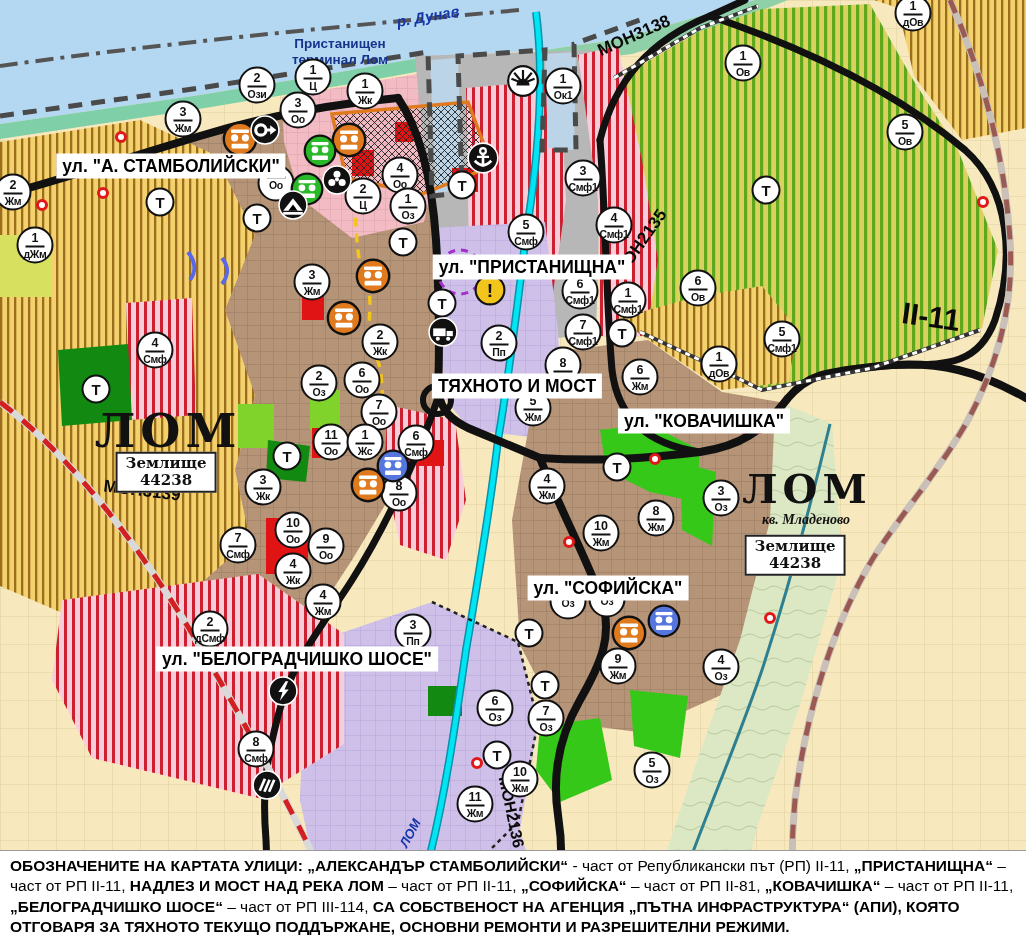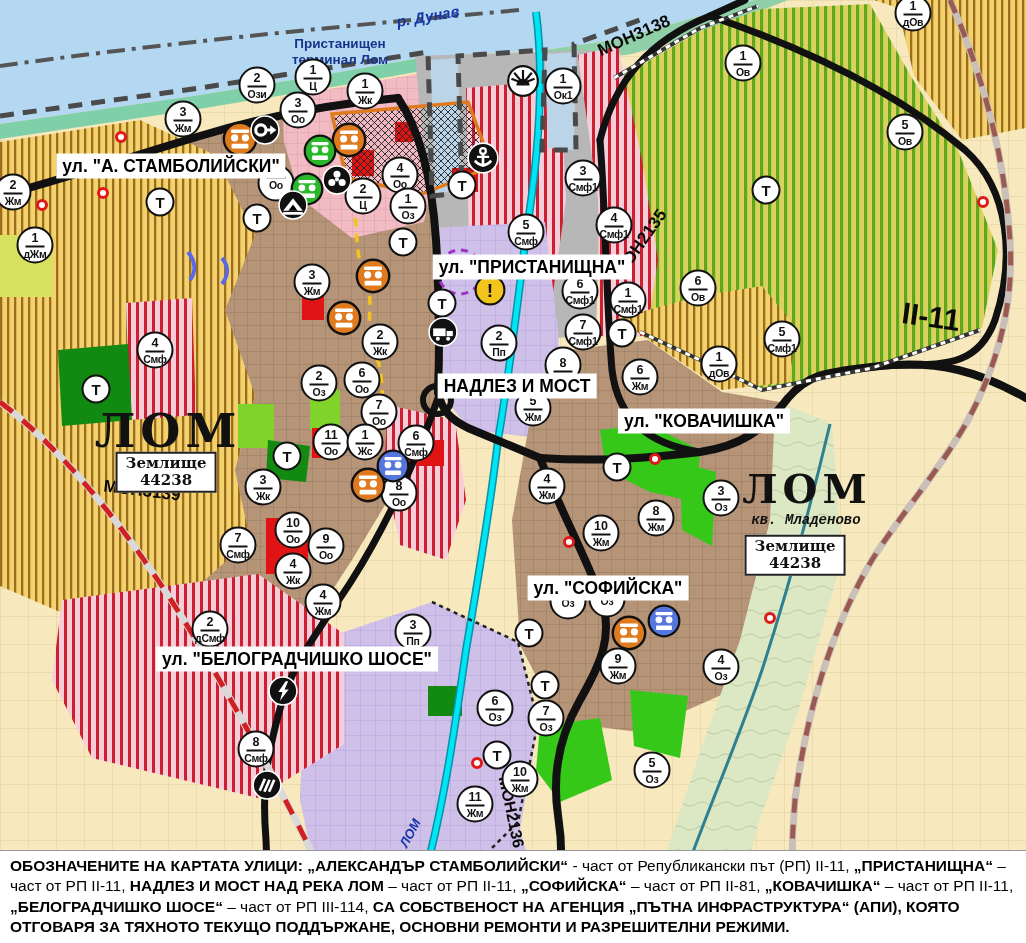--- a/index.html
+++ b/index.html
@@ -16,21 +16,21 @@
   .marker.t{width:29px;height:29px;font-size:15px;}
   .sicon{position:absolute;transform:translate(-50%,-50%);z-index:3;}
   .reddot{position:absolute;transform:translate(-50%,-50%);width:12px;height:12px;border-radius:50%;
           background:#fff;border:3.5px solid #e01818;box-sizing:border-box;z-index:3;}
   
   .street-label{position:absolute;transform:translate(-50%,-50%);background:#fff;color:#000;
           font-weight:bold;font-size:17.5px;padding:2px 6px;white-space:nowrap;z-index:5;}
   .road-label{position:absolute;color:#0a0a0a;font-weight:bold;white-space:nowrap;z-index:2;}
   .area-label{position:absolute;transform:translate(-50%,-50%);font-family:"DejaVu Serif",serif;
           font-weight:bold;color:#111;letter-spacing:5px;z-index:2;white-space:nowrap;}
-  .sub-label{position:absolute;transform:translate(-50%,-50%);font-family:Liberation Mono, monospace;
+  .sub-label{position:absolute;transform:translate(-50%,-50%);font-family:Liberation Serif, serif;
           font-weight:bold;font-style:italic;font-size:14px;color:#111;z-index:2;white-space:nowrap;}
   .land-box{position:absolute;transform:translate(-50%,-50%);background:#fff;border:2px solid #222;
           font-family:"DejaVu Serif",serif;font-weight:bold;font-size:15px;color:#111;text-align:center;
           line-height:1.15;padding:1px 8px;z-index:2;white-space:pre-line;}
   .water-label{position:absolute;color:#1535a8;font-weight:bold;font-style:italic;z-index:2;white-space:nowrap;}
   .poi-label{position:absolute;transform:translate(-50%,-50%);color:#16348c;font-weight:bold;font-size:13.5px;
           text-align:center;z-index:2;white-space:pre-line;line-height:1.15;}
   
   #banner{position:absolute;left:0;top:851px;width:1026px;height:92px;background:#fff;box-sizing:border-box;
           padding:5px 10px;z-index:10;font-size:15.5px;line-height:1.32;color:#000;outline:1px solid #9a9a9a;}
@@ -626,21 +626,21 @@
       <div class="sicon" style="left: 267px; top: 787px; position: absolute;"><svg width="31" height="31" viewBox="0 0 30 30">
           <circle cx="15" cy="15" r="13.5" fill="#111111" stroke="#fff" stroke-width="1.5"></circle>
           <g stroke="#fff" stroke-width="2.6">
             <line x1="8" y1="20.5" x2="13" y2="9"></line>
             <line x1="12.5" y1="21.5" x2="17.5" y2="10"></line>
             <line x1="17" y1="21.5" x2="22" y2="10"></line>
           </g>
         </svg></div>
       <div class="street-label" style="left: 171px; top: 166px; position: absolute;">ул. "А. СТАМБОЛИЙСКИ"</div>
       <div class="street-label" style="left: 532px; top: 267px; position: absolute;">ул. "ПРИСТАНИЩНА"</div>
-      <div class="street-label" style="left: 517px; top: 386px; position: absolute;">НАДЛЕЗ И МОСТ</div>
+      <div class="street-label" style="left: 517px; top: 386px; position: absolute;">ТЯХНОТО И МОСТ</div>
       <div class="street-label" style="left: 704px; top: 421px; position: absolute;">ул. "КОВАЧИШКА"</div>
       <div class="street-label" style="left: 608px; top: 588px; position: absolute;">ул. "СОФИЙСКА"</div>
       <div class="street-label" style="left: 297px; top: 659px; position: absolute;">ул. "БЕЛОГРАДЧИШКО ШОСЕ"</div>
       <div class="road-label" style="left: 634px; top: 36px; position: absolute; font-size: 17px; transform: translate(-50%, -50%) rotate(-24deg);">MOH3138</div>
       <div class="road-label" style="left: 641px; top: 243px; position: absolute; font-size: 17px; transform: translate(-50%, -50%) rotate(-55deg);">MOH2135</div>
       <div class="road-label" style="left: 931px; top: 317px; position: absolute; font-size: 30px; transform: translate(-50%, -50%) rotate(8deg);">II-11</div>
       <div class="road-label" style="left: 142px; top: 491px; position: absolute; font-size: 17px; transform: translate(-50%, -50%) rotate(7deg);">MOH3139</div>
       <div class="road-label" style="left: 511px; top: 812px; position: absolute; font-size: 16px; transform: translate(-50%, -50%) rotate(78deg);">MOH2136</div>
       <div class="area-label" style="left: 168px; top: 431px; position: absolute; font-size: 46px;">ЛОМ</div>
       <div class="area-label" style="left: 807px; top: 488px; position: absolute; font-size: 40px;">ЛОМ</div>

